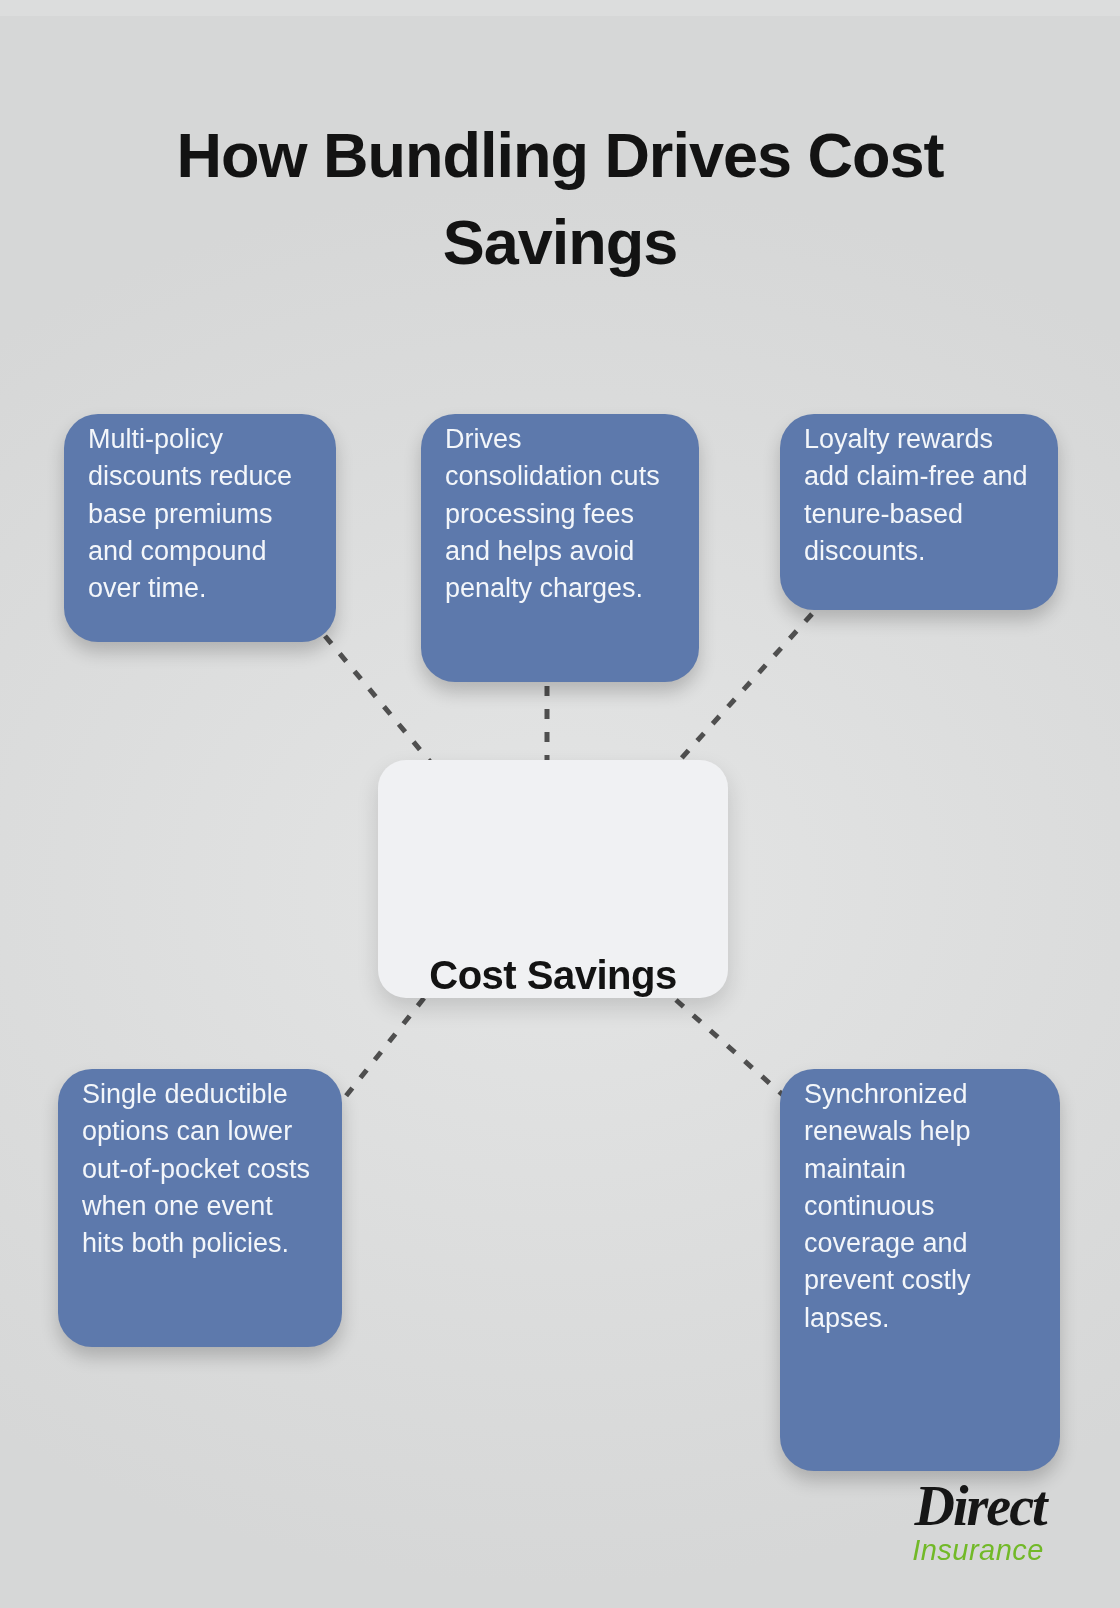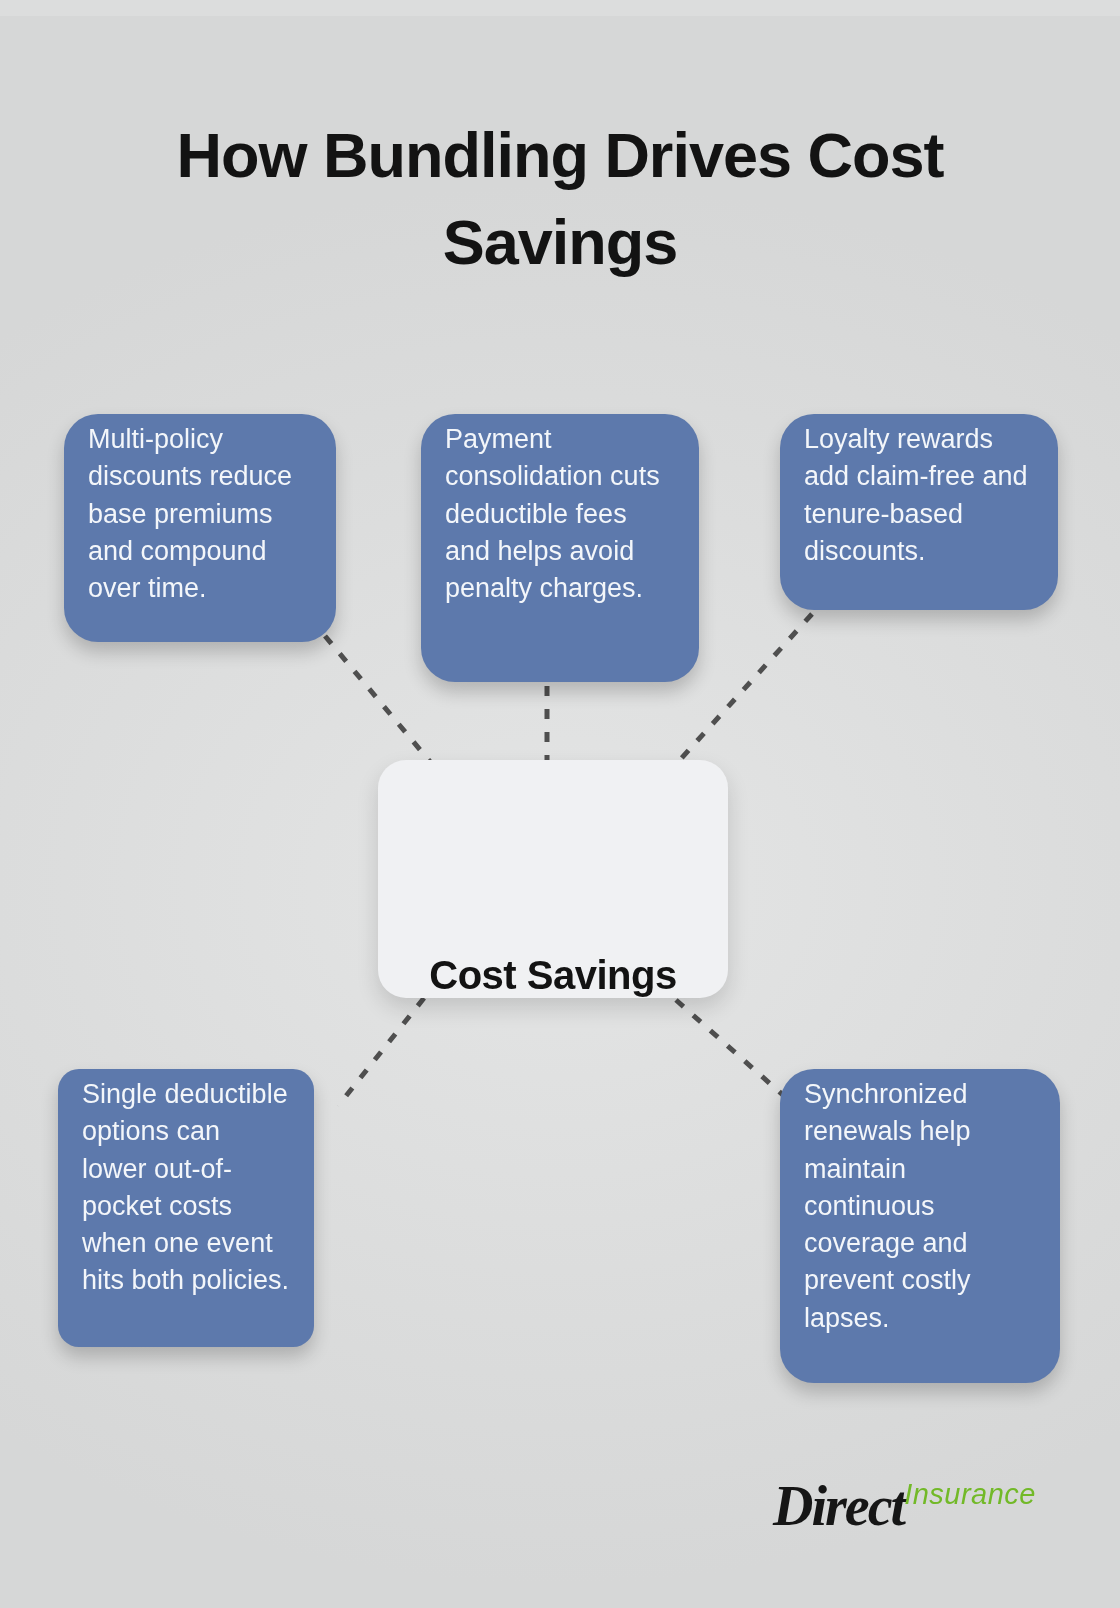--- a/index.html
+++ b/index.html
@@ -52,22 +52,22 @@
   }
   .card p {
     margin: 0;
     color: #f3f6fa;
     font-size: 27px;
     line-height: 1.38;
   }
   .card-tl { left: 64px;  top: 398px;  width: 272px; height: 228px; }
   .card-tm { left: 421px; top: 398px;  width: 278px; height: 268px; }
   .card-tr { left: 780px; top: 398px;  width: 278px; height: 196px; }
-  .card-bl { left: 58px;  top: 1053px; width: 256px; height: 278px; border-radius: 21px; }
-  .card-br { left: 780px; top: 1053px; width: 280px; height: 314px; }
+  .card-bl { left: 58px;  top: 1053px; width: 284px; height: 278px; }
+  .card-br { left: 780px; top: 1053px; width: 280px; height: 402px; }
   .center-node {
     position: absolute;
     z-index: 3;
     left: 378px;
     top: 744px;
     width: 350px;
     height: 238px;
     background: #f0f1f3;
     border-radius: 28px;
     box-shadow: 0 10px 22px rgba(0,0,0,0.14);
@@ -76,25 +76,25 @@
     justify-content: center;
   }
   .center-node span {
     font-size: 40px;
     font-weight: bold;
     color: #131313;
     letter-spacing: -0.5px;
   }
   .logo {
     position: absolute;
-    right: 80px;
+    right: 72px;
     top: 1462px;
     display: flex;
-    flex-direction: row;
-    align-items: flex-start;
+    flex-direction: column;
+    align-items: center;
     z-index: 2;
   }
   .logo-main {
     font-family: "Liberation Serif", "DejaVu Serif", serif;
     font-weight: bold;
     font-style: italic;
     font-size: 56px;
     line-height: 1;
     letter-spacing: -2px;
     color: #161616;
@@ -122,21 +122,21 @@
     <line x1="812" y1="598" x2="678" y2="746"></line>
     <line x1="424" y1="982" x2="338" y2="1090"></line>
     <line x1="676" y1="984" x2="784" y2="1080"></line>
   </svg>
 
   <div class="card card-tl">
     <p>Multi-policy discounts reduce base premiums and compound over time.</p>
   </div>
 
   <div class="card card-tm">
-    <p>Payment consolidation cuts deductible fees and helps avoid penalty charges.</p>
+    <p>Drives consolidation cuts processing fees and helps avoid penalty charges.</p>
   </div>
 
   <div class="card card-tr">
     <p>Loyalty rewards add claim-free and tenure-based discounts.</p>
   </div>
 
   <div class="card card-bl">
     <p>Single deductible options can lower out-of-pocket costs when one event hits both policies.</p>
   </div>
 

